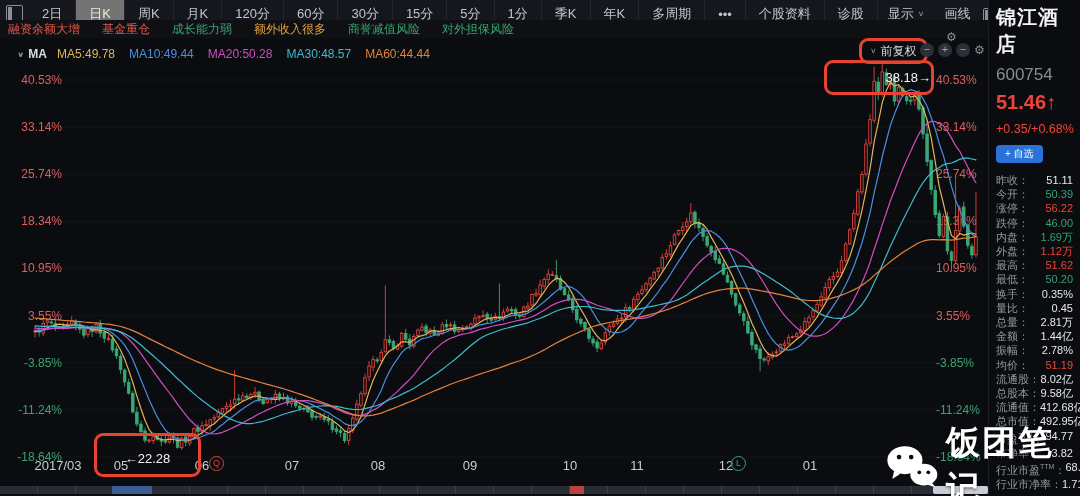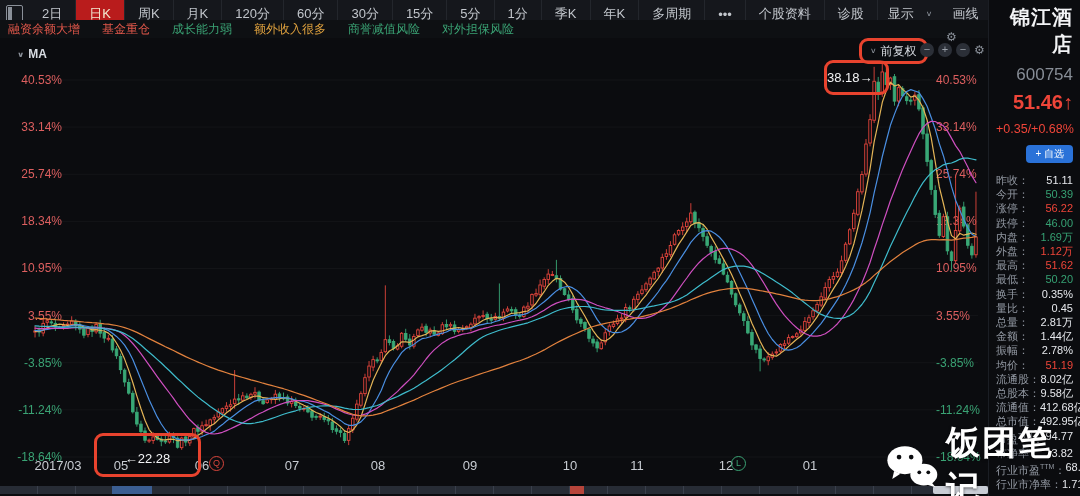--- a/index.html
+++ b/index.html
@@ -8,24 +8,24 @@
        -webkit-font-smoothing:antialiased;}
   .left-col{position:absolute;left:0;top:0;width:988px;height:360px;}
   
   .topbar{position:absolute;left:0;top:0;width:988px;height:28px;background:#15171c;
           border-bottom:1px solid #1f2228;display:flex;align-items:stretch;}
   .panel-ico{width:15px;height:15px;border:1.5px solid #8a9099;border-radius:2px;
              margin:5px 6px 0 6px;position:relative;flex:none;}
   .panel-ico::before{content:"";position:absolute;left:1px;top:1px;bottom:1px;width:4px;background:#8a9099;}
   .tbtn{padding:0 13px;display:flex;align-items:center;font-size:13px;color:#c2c6cc;
         border-right:1px solid #23262c;cursor:default;white-space:nowrap;}
-  .tbtn.active{background:#b91c1c;color:#f2ead2;}
+  .tbtn.active{background:#737373;color:#f2ead2;}
   .tb-spacer{flex:1;}
   .tb-right{display:flex;align-items:center;}
-  .tb-right .tbtn{border-right:none;padding:0 10px;gap:8px;}
+  .tb-right .tbtn{border-right:none;padding:0 10px;}
   .chev{font-size:9px;color:#8a9099;margin-left:4px;transform:scaleY(.8);display:inline-block;}
   
   .tagbar{position:absolute;left:0;top:20px;width:988px;height:18px;background:#0e1013;
           display:flex;align-items:center;padding-left:8px;box-sizing:border-box;}
   .tag{font-size:12px;margin-right:22px;white-space:nowrap;}
   .gear{color:#8a9099;font-size:12px;}
   .gear-r2{position:absolute;right:30px;top:2px;}
   
   .mabar{position:absolute;left:0;top:46px;width:988px;height:16px;display:flex;
          align-items:center;padding-left:17px;box-sizing:border-box;font-size:12px;}
@@ -44,30 +44,30 @@
   
   .navigator{position:absolute;left:0;top:486px;width:988px;height:8px;
              background:repeating-linear-gradient(90deg,#272c35 0 37px,#3a404c 37px 38px);}
   .nav-seg{position:absolute;top:0;height:8px;}
   .nav-blue{left:112px;width:40px;background:#3b5e92;}
   .nav-red{left:570px;width:14px;background:#b7453b;}
   .nav-thumb{left:933px;width:55px;background:#c9cdd5;border-radius:2px;}
   
   .anno{position:absolute;border:3px solid #e8432e;border-radius:9px;z-index:5;
         color:#f2f3f5;font-size:13px;}
-  .anno-high{left:824px;top:60px;width:59px;height:29px;display:flex;align-items:center;justify-content:flex-start;}
+  .anno-high{left:824px;top:60px;width:59px;height:29px;display:flex;align-items:center;justify-content:flex-end;padding-left:45px;}
   .anno-low{left:94px;top:433px;width:101px;height:38px;}
   .anno-low span{position:absolute;left:50%;top:58%;transform:translate(-50%,-50%);}
   .mark{position:absolute;width:13px;height:13px;border-radius:50%;border:1px solid;
         font-size:9px;line-height:13px;text-align:center;z-index:4;}
   .mark-q{left:209px;top:456px;color:#d8453c;border-color:#d8453c;}
   .mark-l{left:731px;top:456px;color:#3aa374;border-color:#3aa374;}
   
   .sidebar{position:absolute;left:988px;top:0;width:89px;height:496px;background:#0b0c0f;
-           border-left:1px solid #1b1e24;box-sizing:border-box;padding:4px 4px 0 7px;text-align:right;}
+           border-left:1px solid #1b1e24;box-sizing:border-box;padding:4px 4px 0 7px;}
   .q-name{font-size:20px;font-weight:bold;color:#f2f3f5;letter-spacing:1px;}
   .q-code{font-size:17px;color:#878d96;margin-top:7px;}
   .q-price{font-size:20px;font-weight:bold;color:#ef4539;margin-top:6px;}
   .q-change{font-size:12.5px;color:#ef4539;margin-top:8px;white-space:nowrap;}
   .q-watch{margin-top:9px;display:inline-block;background:#2a72d8;color:#fff;font-size:10px;
            padding:2px 9px;border-radius:4px;}
   .q-rows{margin-top:10px;}
   .q-row{display:flex;justify-content:space-between;font-size:11px;line-height:14.2px;white-space:nowrap;}
   .q-row .lb{color:#9298a2;flex:none;}
   .q-row .lb sup{font-size:7px;}
@@ -120,20 +120,27 @@
       <span class="tag" style="color: rgb(224, 87, 74);">基金重仓</span>
       <span class="tag" style="color: rgb(58, 163, 116);">成长能力弱</span>
       <span class="tag" style="color: rgb(223, 161, 62);">额外收入很多</span>
       <span class="tag" style="color: rgb(58, 163, 116);">商誉减值风险</span>
       <span class="tag" style="color: rgb(58, 163, 116);">对外担保风险</span>
     </div>
   <span class="gear gear-r2" style="position:absolute;left:946px;top:30px;z-index:6;">⚙</span>
 
   <div class="mabar">
     <span class="ma-title"><span class="chev">∨</span><span>MA</span></span>
+    <div style="display:flex">
+        <span class="ma-item" style="color: rgb(227, 180, 87);">MA5:49.78</span>
+        <span class="ma-item" style="color: rgb(74, 143, 226);">MA10:49.44</span>
+        <span class="ma-item" style="color: rgb(207, 79, 192);">MA20:50.28</span>
+        <span class="ma-item" style="color: rgb(63, 188, 204);">MA30:48.57</span>
+        <span class="ma-item" style="color: rgb(226, 130, 62);">MA60:44.44</span>
+      </div>
   </div>
 
   <div class="fq-box">
     <span class="chev" style="margin-right:4px;margin-left:0;">∨</span>
     <span>前复权</span>
   </div>
   <div class="zoom-ctrls">
     <span class="circ">−</span>
     <span class="circ">+</span>
     <span class="circ">−</span>

